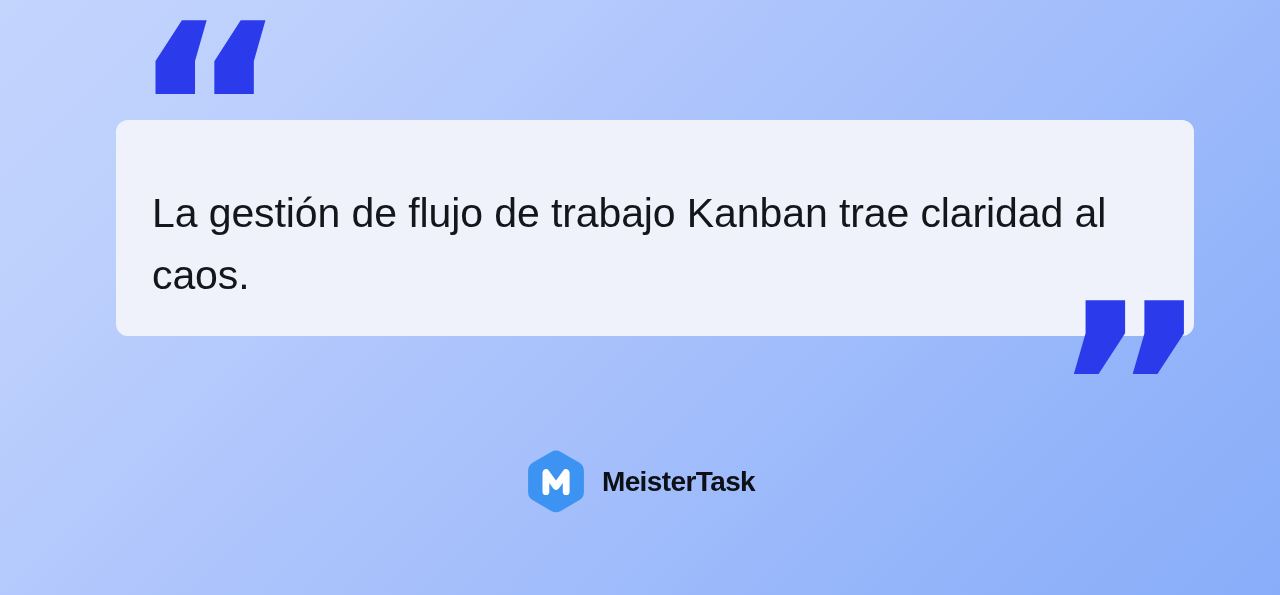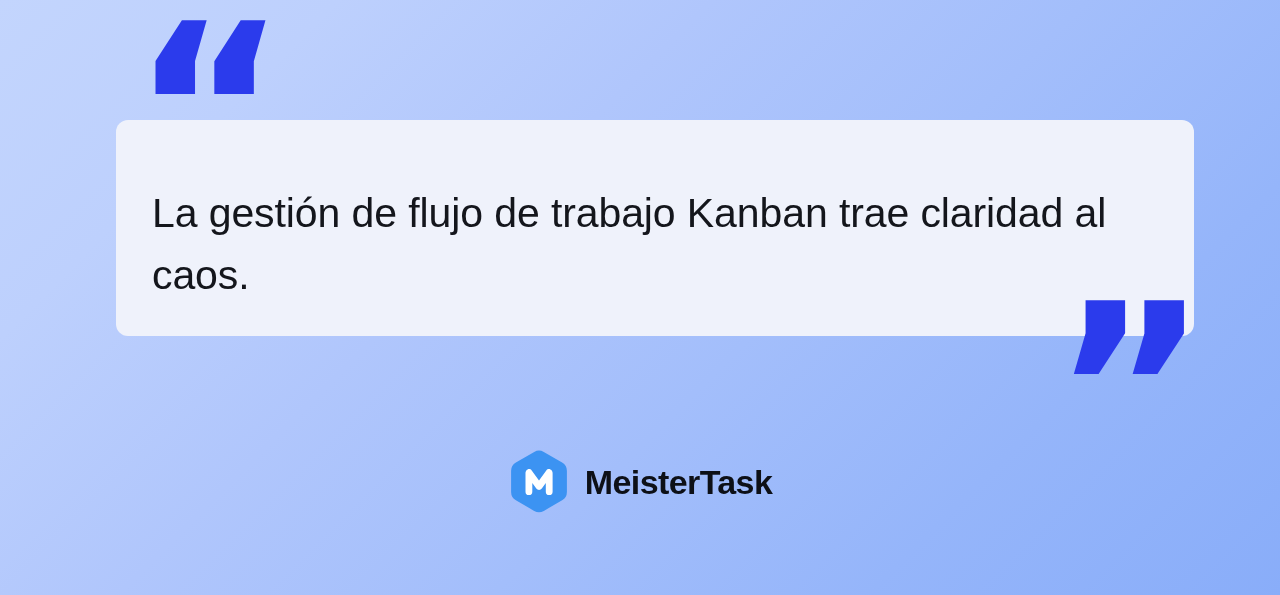--- a/index.html
+++ b/index.html
@@ -91,21 +91,21 @@
     z-index:4;
   }
 
   .brand-logo {
     width:62px;
     height:64px;
     display:block;
   }
 
   .brand-name {
-    font-size:34px;
+    font-size:28px;
     font-weight:700;
     letter-spacing:-0.6px;
     color:#0d1017;
     font-family:"Liberation Sans", sans-serif;
   }
 </style>
 </head>
 <body>
 
 <div class="stage">

